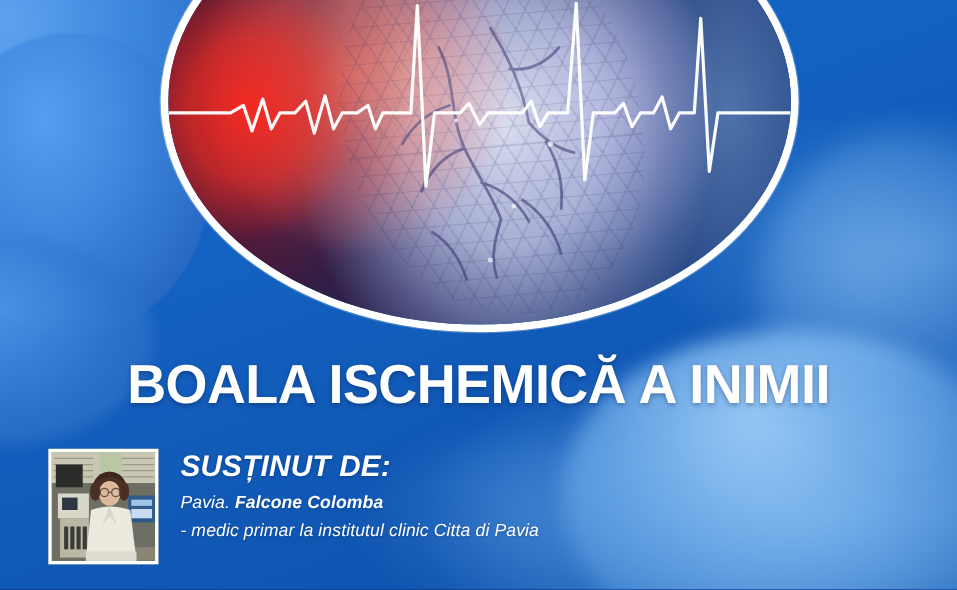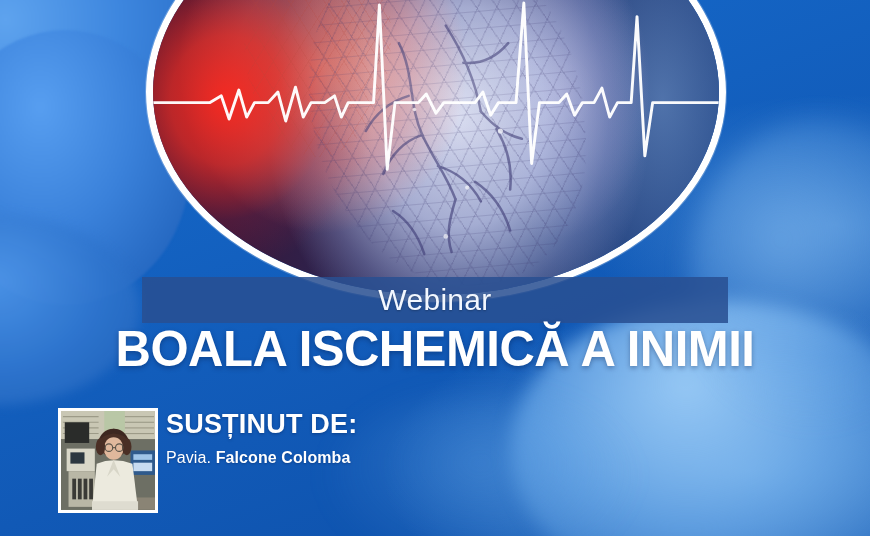--- a/index.html
+++ b/index.html
@@ -119,22 +119,22 @@
     font-size:50px;font-weight:700;
     letter-spacing:-.5px;
     transform:scaleX(.98);
     text-shadow:0 2px 5px rgba(0,20,60,.35);
     white-space:nowrap;
     line-height:1.05;
   }
 
   
   #speaker{
-    position:absolute;left:58px;top:408px;width:790px;height:120px;
-    display:flex;align-items:flex-start;gap:8px;
+    position:absolute;left:44px;top:408px;width:790px;height:120px;
+    display:flex;align-items:flex-start;gap:20px;font-style:italic;
   }
   #speaker-photo{
     flex:0 0 auto;
     width:100px;height:105px;
     border:3px solid #ffffff;
     overflow:hidden;position:relative;
     background:#6f7a6a;
   }
   #photo-art{position:absolute;inset:0;}
 
@@ -202,23 +202,20 @@
                  L380 118 L388 284 L396 221 L416 221
                  L424 212 L432 234 L440 221 L452 221
                  L460 206 L468 236 L476 221 L490 221
                  L496 132 L504 276 L512 221 L580 221"></path>
       </g>
     </svg>
 
     <div id="hero-glow"></div>
   </div>
 
-  <div id="banner">
-    <span id="banner-label">Webinar</span>
-  </div>
 
   <div id="title">BOALA ISCHEMICĂ A INIMII</div>
 
   <div id="speaker">
 
     <div id="speaker-photo">
       <svg id="photo-art" viewBox="0 0 100 105" preserveAspectRatio="none">
         <rect x="0" y="0" width="100" height="105" fill="#7e7f72"></rect>
         <rect x="0" y="0" width="100" height="30" fill="#c9c7b4"></rect>
         <g stroke="#9d9b88" stroke-width="1.2">
@@ -259,17 +256,18 @@
         </g>
         <path d="M38 56 Q56 49 76 56 L82 105 L33 105 Z" fill="#eceade"></path>
         <path d="M56 52 L49 70 L56 62 L63 70 Z" fill="#d8d6c8"></path>
         <rect x="33" y="96" width="49" height="9" fill="#dedcd0"></rect>
       </svg>
     </div>
 
     <div id="speaker-text">
       <div id="speaker-heading">SUSȚINUT DE:</div>
       <div class="sp-line sp-name"><span>Pavia. </span><b>Falcone Colomba</b></div>
+      <div class="sp-line">- medic primar la institutul clinic Citta di Pavia</div>
     </div>
 
   </div>
 
 </div>
 
 </body></html>

